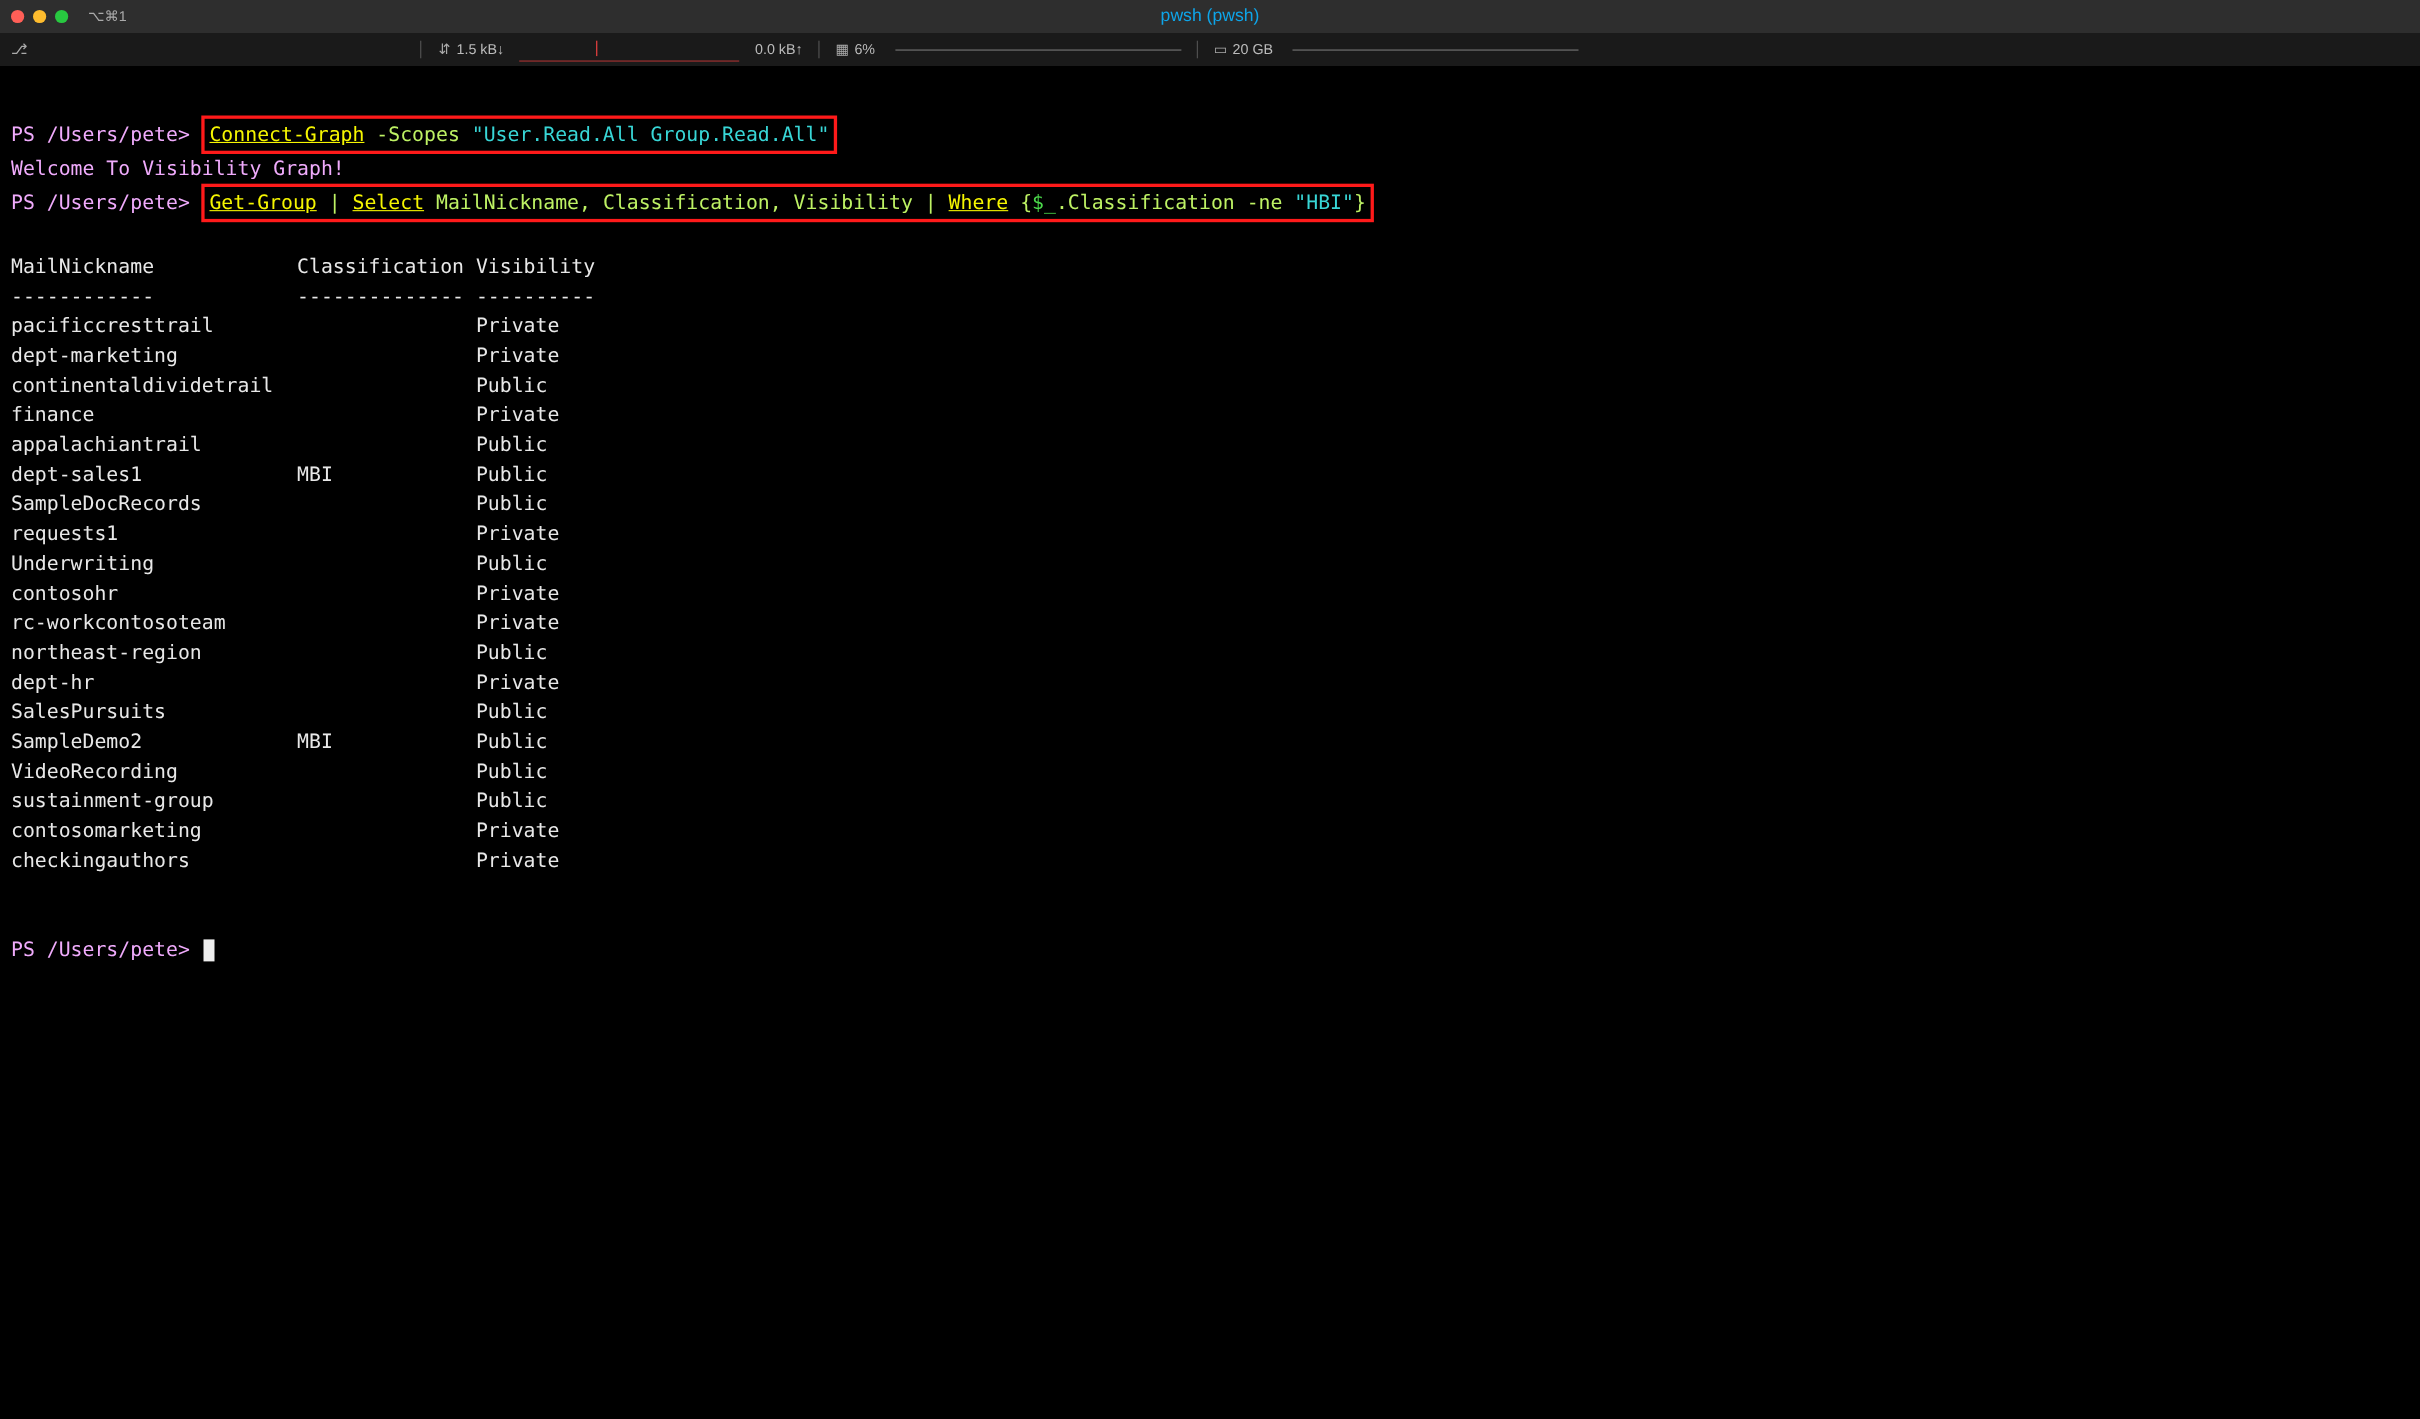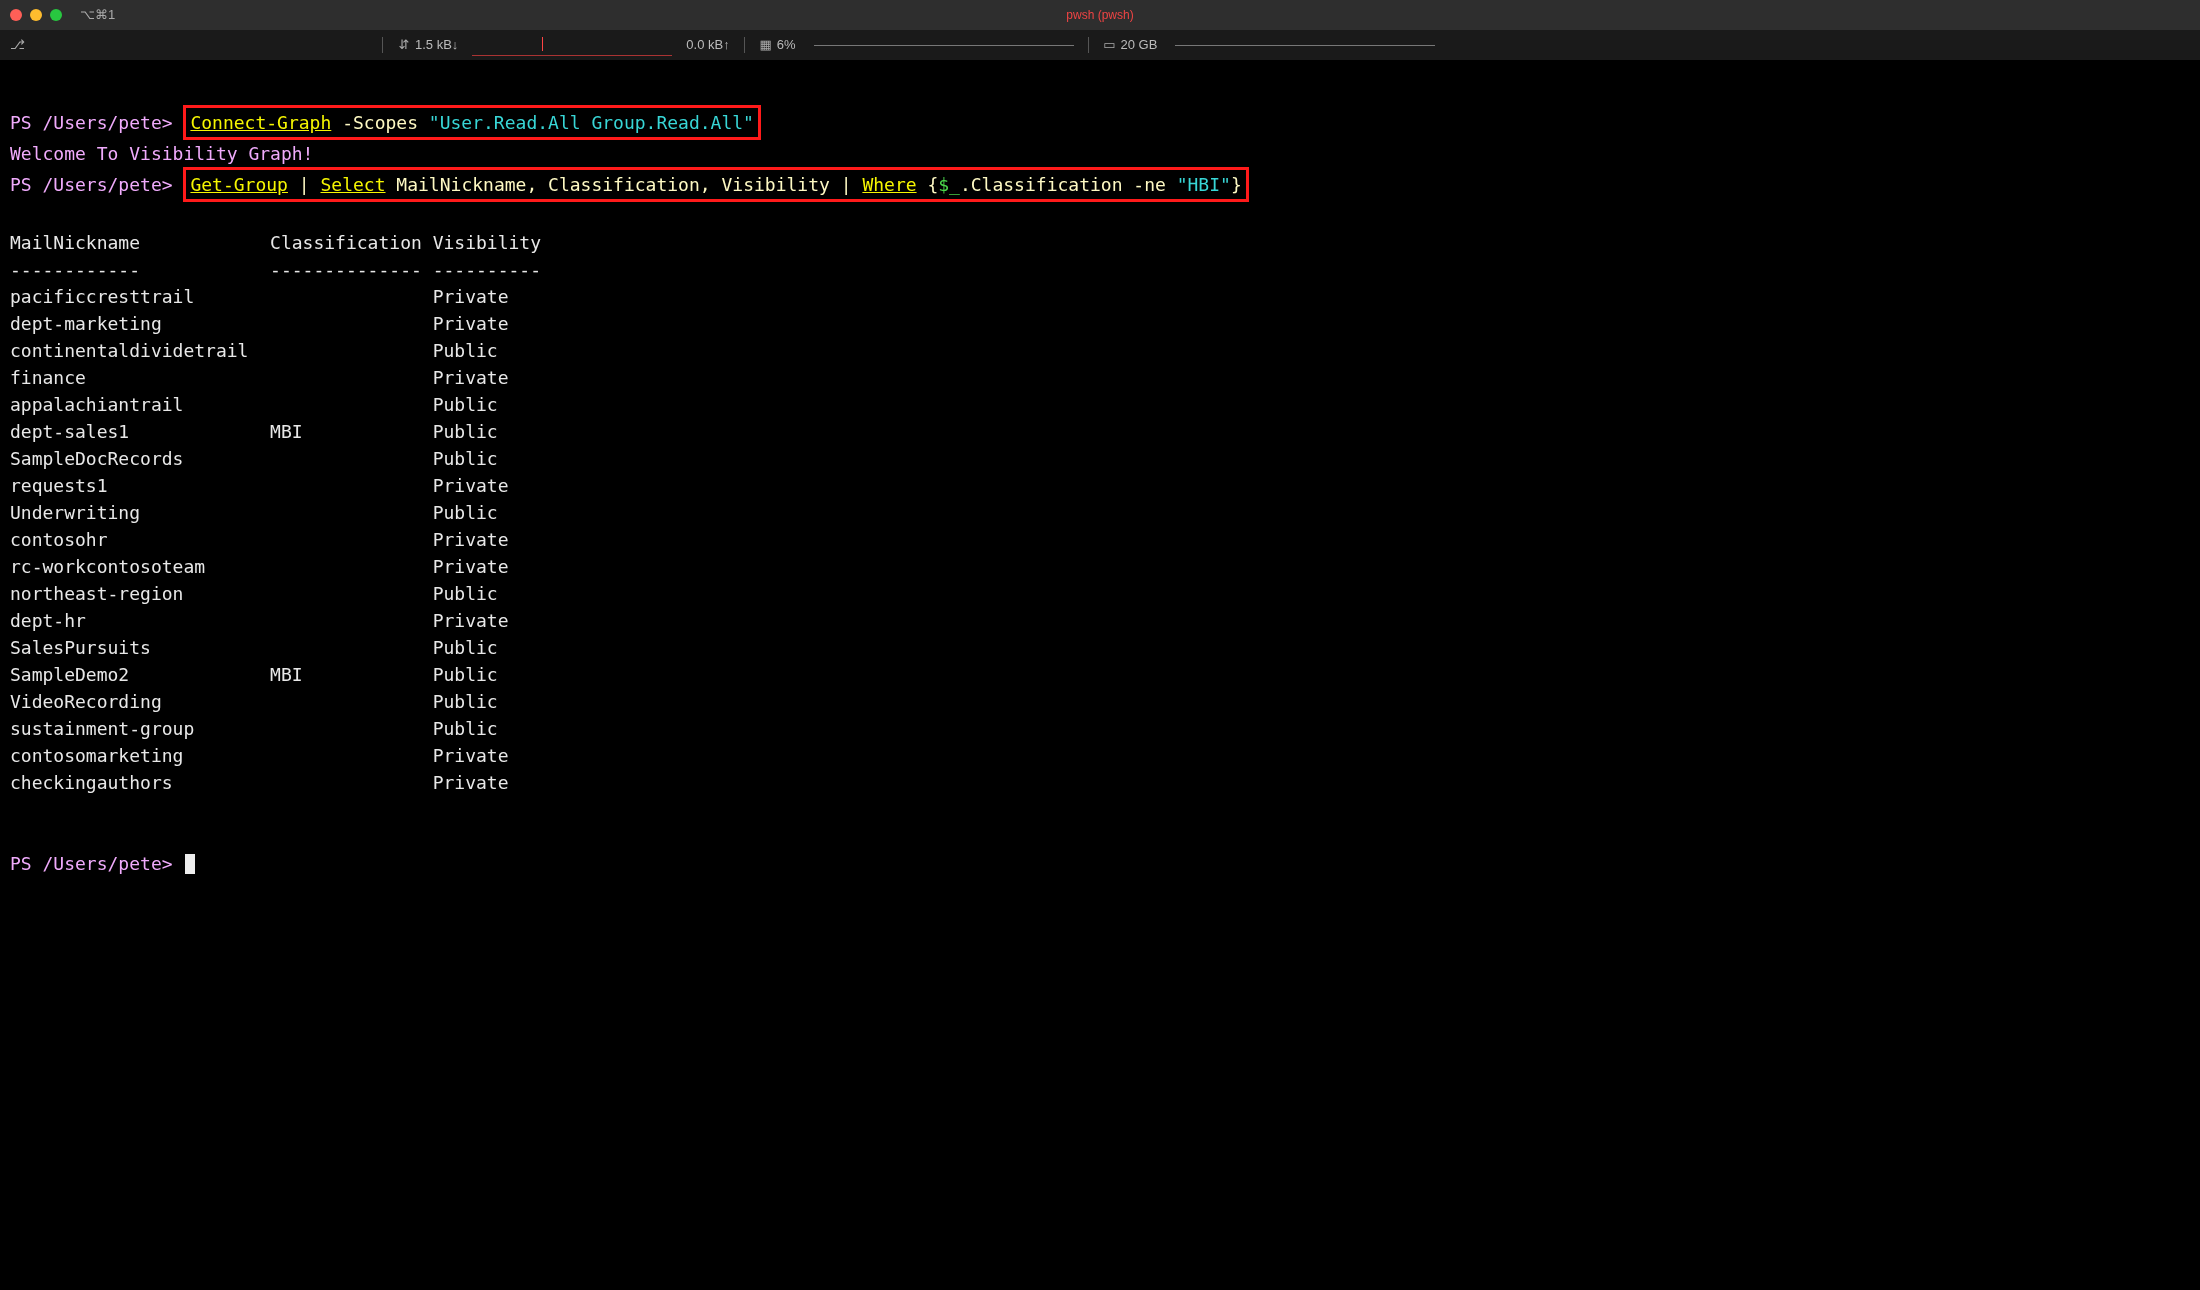--- a/index.html
+++ b/index.html
@@ -3,33 +3,33 @@
 <meta charset="utf-8">
 <style>
   html,body{margin:0;padding:0;background:#000;color:#fff;font-family:Menlo,Monaco,Consolas,monospace;font-size:18px;line-height:1.5;width:2200px;height:1290px;overflow:hidden;}
   .titlebar{height:30px;background:#2e2e2e;display:flex;align-items:center;padding:0 10px;color:#ccc;font-family:-apple-system,Helvetica,Arial,sans-serif;font-size:14px;position:relative;}
   .traffic{display:flex;gap:8px;align-items:center;}
   .dot{width:12px;height:12px;border-radius:50%;}
   .dot.red{background:#ff5f57;}
   .dot.yellow{background:#febc2e;}
   .dot.green{background:#28c840;}
   .title-left{margin-left:18px;color:#aaa;font-size:13px;}
-  .title-center{position:absolute;left:50%;transform:translateX(-50%);color:#ef4444;font-size:12px;}
+  .title-center{position:absolute;left:50%;transform:translateX(-50%);color:#0ea5e9;font-size:16px;}
   .statusbar{height:30px;background:#1a1a1a;display:flex;align-items:center;color:#bbb;font-family:-apple-system,Helvetica,Arial,sans-serif;font-size:13px;padding:0 10px;gap:14px;}
   .status-item{display:flex;align-items:center;gap:4px;white-space:nowrap;}
   .spark{width:200px;height:20px;border-bottom:1px solid #a33;position:relative;}
   .spark::after{content:"";position:absolute;left:70px;top:2px;width:1px;height:14px;background:#f44;}
   .bar2{width:260px;height:1px;background:#777;margin-left:4px;}
   .divider{width:1px;height:16px;background:#555;}
   .ico{display:inline-block;width:14px;text-align:center;color:#aaa;}
   .terminal{padding:18px 10px 10px 10px;white-space:pre;font-family:Menlo,Monaco,Consolas,monospace;font-size:18px;color:#e8e8e8;}
   .prompt{color:#f0abfc;}
   .cmd{color:#f6f600;text-decoration:underline;}
   .str{color:#38d6d6;}
-  .punct{color:#fef9c3;}
+  .punct{color:#bef264;}
   .var{color:#4bd84b;}
   .boxed{border:3px solid #ff1a1a;padding:1px 4px 1px 4px;display:inline-block;}
   .cursor{display:inline-block;width:10px;height:20px;background:#eee;vertical-align:text-bottom;margin-left:2px;}
 </style>
 </head>
 <body>
 
 <div class="titlebar">
   <div class="traffic">
     <div class="dot red"></div>

